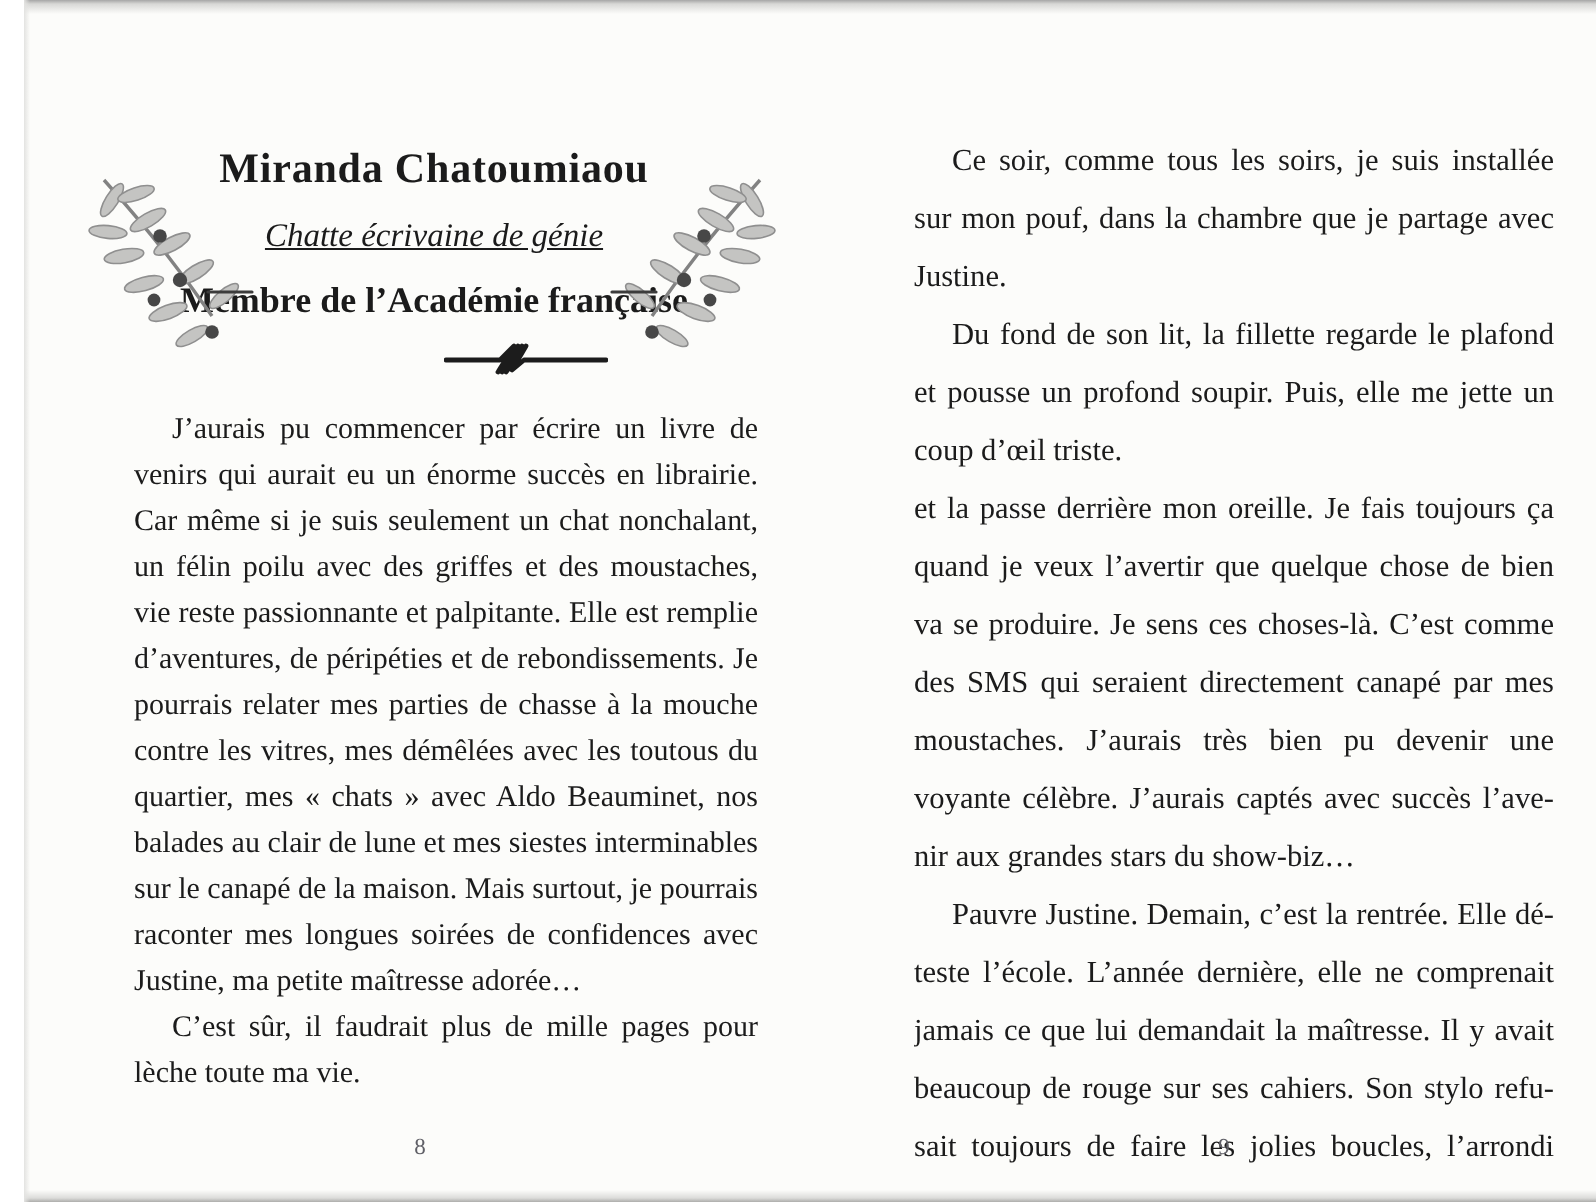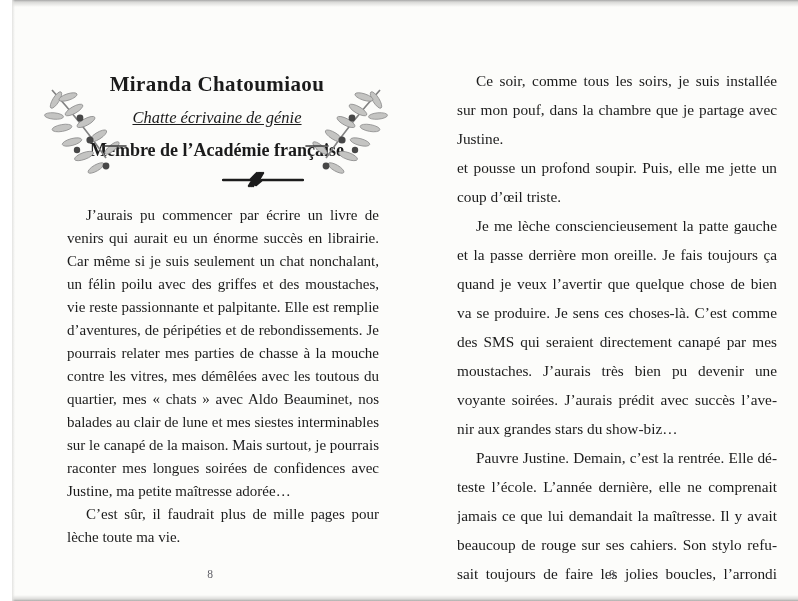--- a/index.html
+++ b/index.html
@@ -137,31 +137,31 @@
         <div class="pline last">lèche toute ma vie.</div>
       </div>
     </div>
   <div class="page-body right-body">
       <div>
         <div class="pline first">Ce soir, comme tous les soirs, je suis installée</div>
         <div class="pline">sur mon pouf, dans la chambre que je partage avec</div>
         <div class="pline last">Justine.</div>
       </div>
       <div>
+        <div class="pline first">Du fond de son lit, la fillette regarde le plafond</div>
         <div class="pline">et pousse un profond soupir. Puis, elle me jette un</div>
         <div class="pline last">coup d’œil triste.</div>
       </div>
       <div>
-        <div class="pline first">Je me lèche consciencieusement la patte gauche</div>
         <div class="pline">et la passe derrière mon oreille. Je fais toujours ça</div>
         <div class="pline">quand je veux l’avertir que quelque chose de bien</div>
         <div class="pline">va se produire. Je sens ces choses-là. C’est comme</div>
         <div class="pline">des SMS qui seraient directement canapé par mes</div>
         <div class="pline">moustaches. J’aurais très bien pu devenir une</div>
-        <div class="pline">voyante soirées. J’aurais prédit avec succès l’ave-</div>
+        <div class="pline">voyante célèbre. J’aurais captés avec succès l’ave-</div>
         <div class="pline last">nir aux grandes stars du show-biz…</div>
       </div>
       <div>
         <div class="pline first">Pauvre Justine. Demain, c’est la rentrée. Elle dé-</div>
         <div class="pline">teste l’école. L’année dernière, elle ne comprenait</div>
         <div class="pline">jamais ce que lui demandait la maîtresse. Il y avait</div>
         <div class="pline">beaucoup de rouge sur ses cahiers. Son stylo refu-</div>
         <div class="pline">sait toujours de faire les jolies boucles, l’arrondi</div>
       </div>
     </div>

